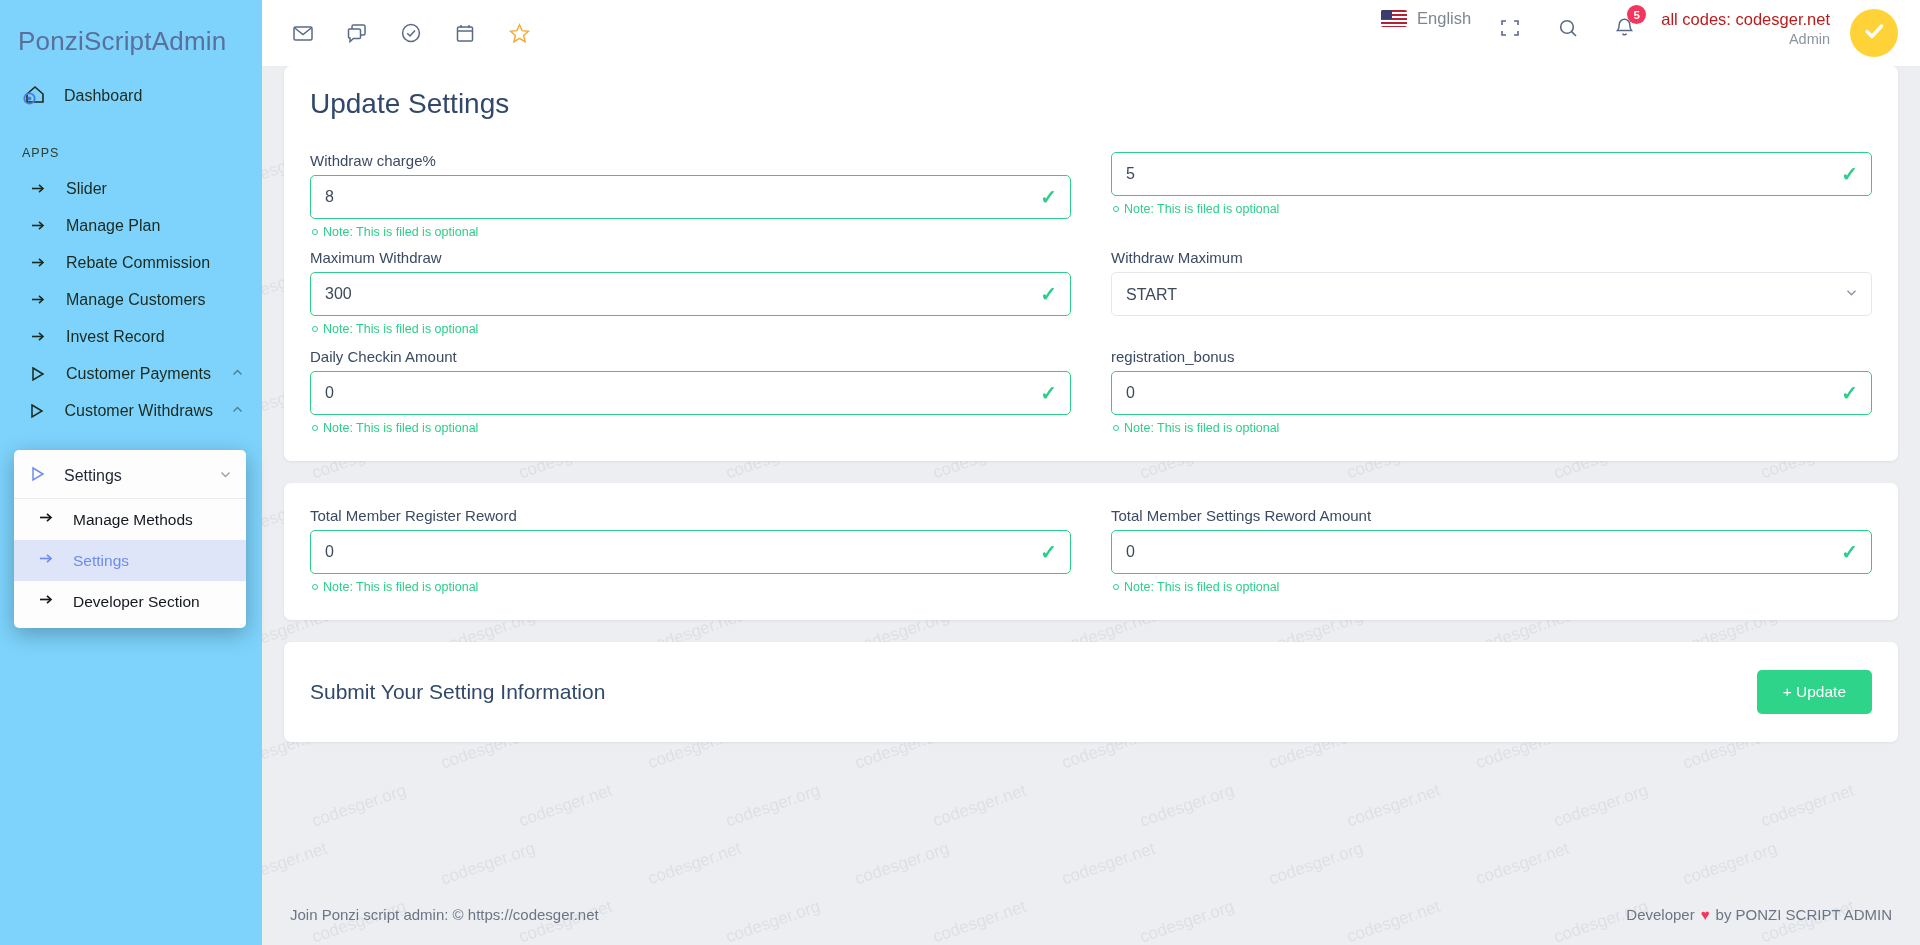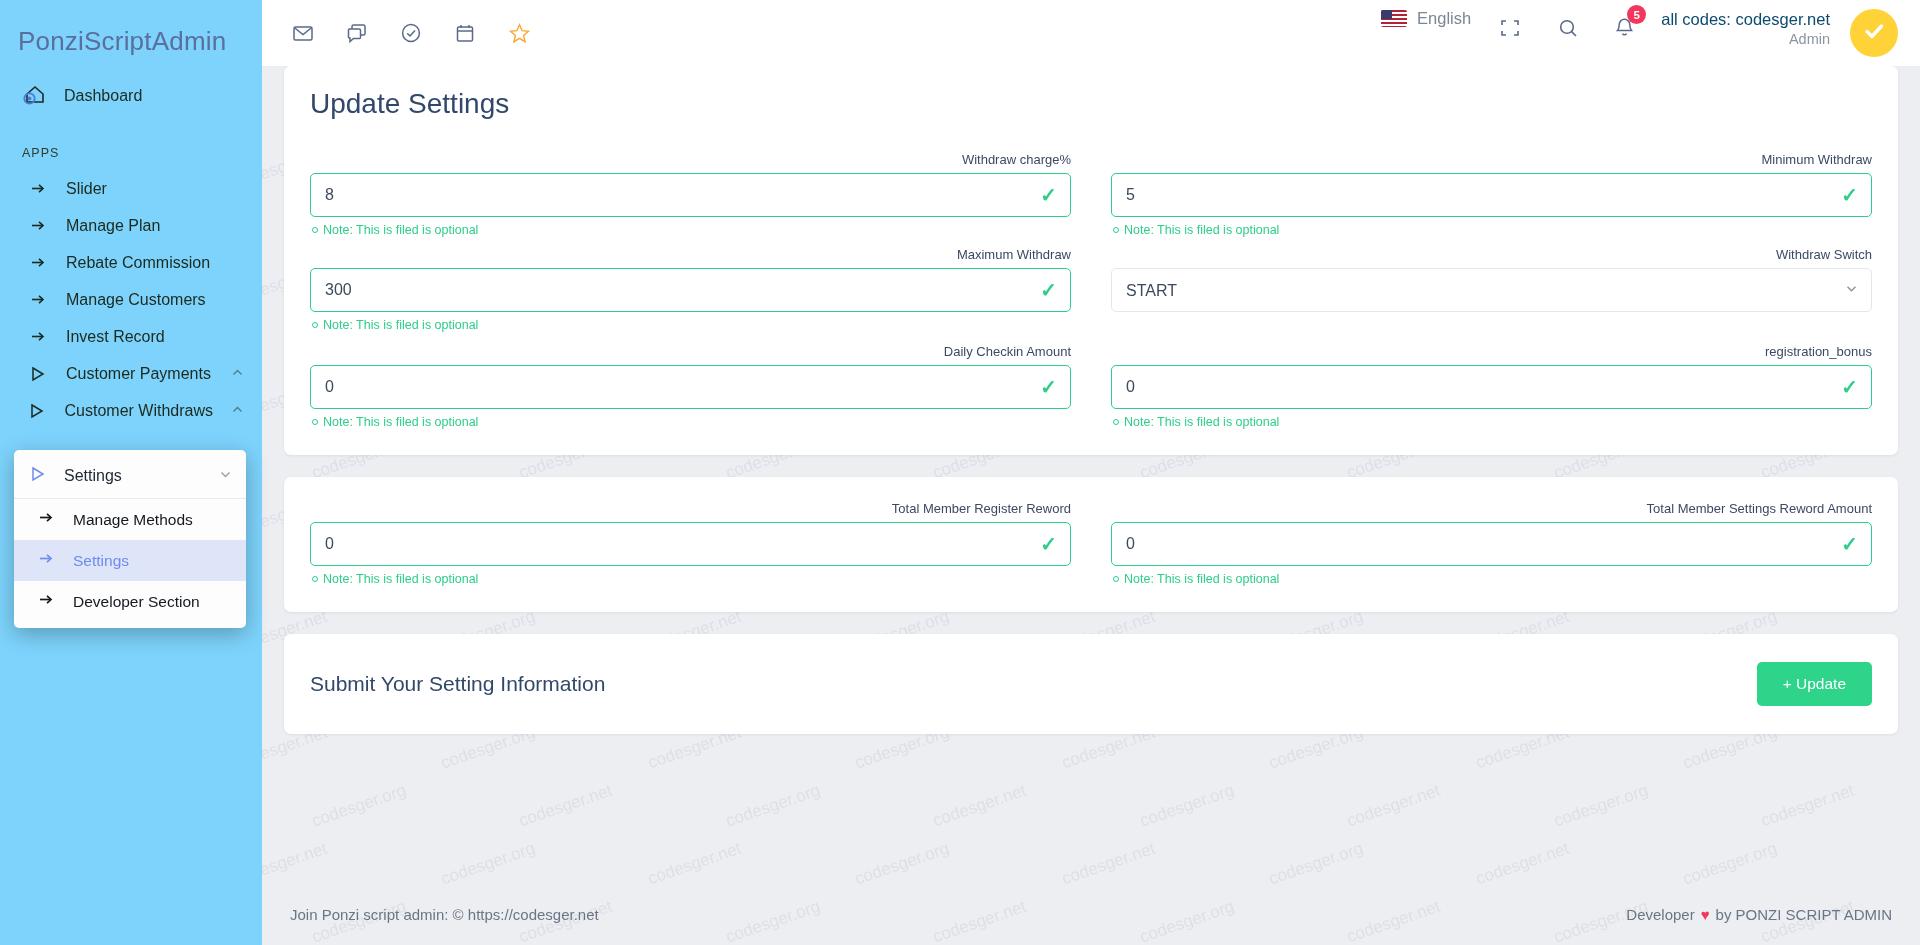--- a/index.html
+++ b/index.html
@@ -108,21 +108,21 @@
   .lang .lbl { color: #7b8794; font-size: 16.5px; }
   .bell-wrap { position: relative; cursor: pointer; width: 34px; height: 34px; display: flex; align-items:center; justify-content:center; }
   .badge {
     position: absolute; top: -4px; right: -5px;
     min-width: 19px; height: 19px; border-radius: 50%;
     background: #f5365c; color: #fff; font-size: 11.5px; font-weight: bold;
     display: flex; align-items: center; justify-content: center;
     padding: 0 4px;
   }
   .user-meta { text-align: right; line-height: 1.25; }
-  .user-meta .l1 { color: #0c4a6e; font-size: 16.5px; }
+  .user-meta .l1 { color: #b91c1c; font-size: 16.5px; }
   .user-meta .l2 { color: #8b95a1; font-size: 14.5px; }
   .avatar {
     width: 48px; height: 48px; border-radius: 50%;
     background: #ffd338; display: flex; align-items: center; justify-content: center;
     cursor: pointer; flex: 0 0 48px;
   }
 
   
   .content { position: relative; z-index: 10; padding: 0 22px; }
   .card {
@@ -133,22 +133,22 @@
   }
   .card-inner { padding: 26px 26px 16px 26px; }
   .card-title {
     color: #32486b; font-size: 28px; font-weight: 400;
     padding: 22px 26px 6px 26px;
   }
   .grid2 { display: flex; flex-wrap: wrap; }
   .fgroup { width: 50%; padding: 0 20px 0 0; margin-bottom: 2px; }
   .fgroup.right { padding: 0 0 0 20px; }
   .flabel {
-    display: block; color: #3b4a63; font-size: 13px;
-    margin-bottom: 6px; font-weight: 400; text-align: right;
+    display: block; color: #3b4a63; font-size: 15px;
+    margin-bottom: 6px; font-weight: 400;
   }
   .ibox { position: relative; }
   .ibox input.fi {
     width: 100%; height: 44px;
     border: 1px solid #2dce89; border-radius: 5px;
     padding: 0 46px 0 14px; font-size: 16px; color: #3d4a5c;
     background: transparent; outline: none;
     font-family: "Liberation Sans", sans-serif;
   }
   .tick {
@@ -548,37 +548,36 @@
           <div class="grid2" id="grid-card1">
               <div class="fgroup">
                 <label class="flabel">Withdraw charge%</label>
                 <div class="ibox"><input class="fi" type="text" value="8" style=""><span class="tick">✓</span></div>
                 <div class="note">
                   <span class="dot"></span>
                   <span>Note: This is filed is optional</span>
                 </div>
               </div>
               <div class="fgroup right">
-                <label class="flabel">Minimum Withdraw</label>
                 <div class="ibox"><input class="fi" type="text" value="5" style=""><span class="tick">✓</span></div>
                 <div class="note">
                   <span class="dot"></span>
                   <span>Note: This is filed is optional</span>
                 </div>
               </div>
               <div class="fgroup">
                 <label class="flabel">Maximum Withdraw</label>
                 <div class="ibox"><input class="fi" type="text" value="300" style=""><span class="tick">✓</span></div>
                 <div class="note">
                   <span class="dot"></span>
                   <span>Note: This is filed is optional</span>
                 </div>
               </div>
               <div class="fgroup right">
-                <label class="flabel">Withdraw Switch</label>
+                <label class="flabel">Withdraw Maximum</label>
                 <div class="sel-wrap"><select class="fs"><option>START</option><option>STOP</option></select><span class="sel-chev"><svg width="13" height="13" viewBox="0 0 13 13">
                       <path d="M2.5 4.8 L6.5 8.8 L10.5 4.8" stroke="#8a94a3" stroke-width="1.4" fill="none"></path>
                     </svg></span></div>
                 <div class="note-spacer"></div>
               </div>
               <div class="fgroup">
                 <label class="flabel">Daily Checkin Amount</label>
                 <div class="ibox"><input class="fi" type="text" value="0" style=""><span class="tick">✓</span></div>
                 <div class="note">
                   <span class="dot"></span>

